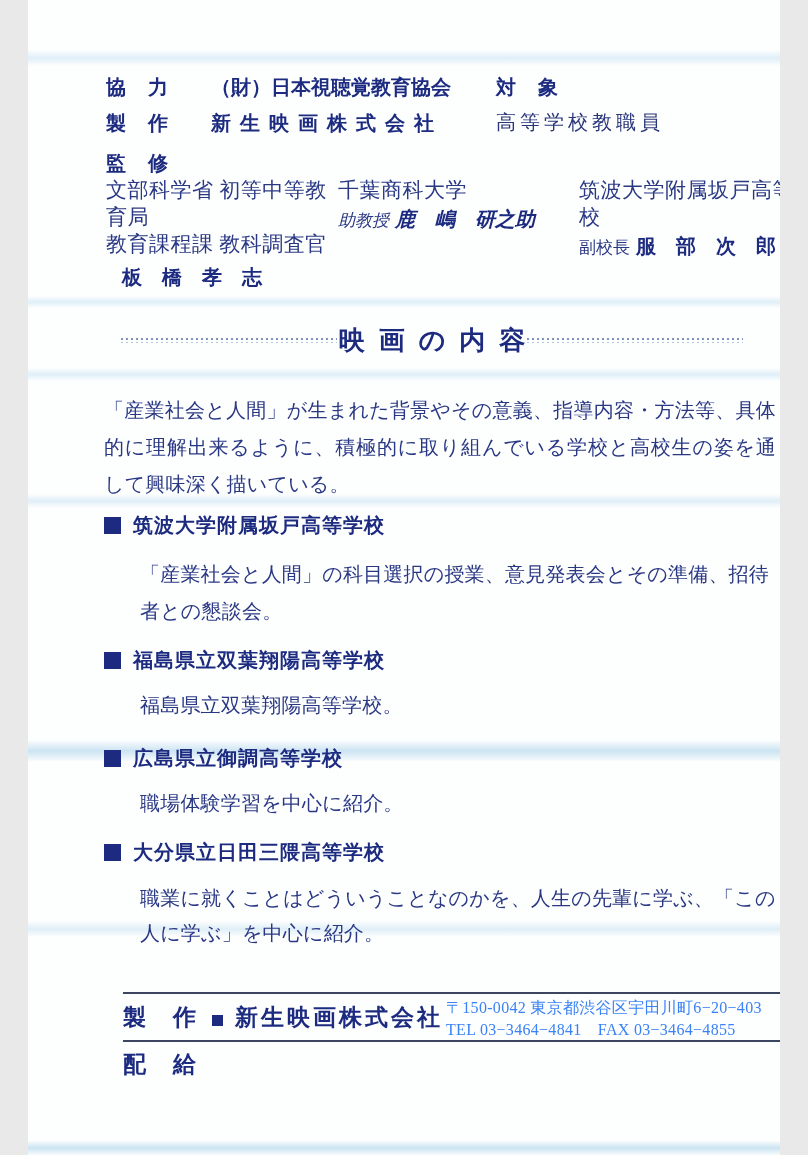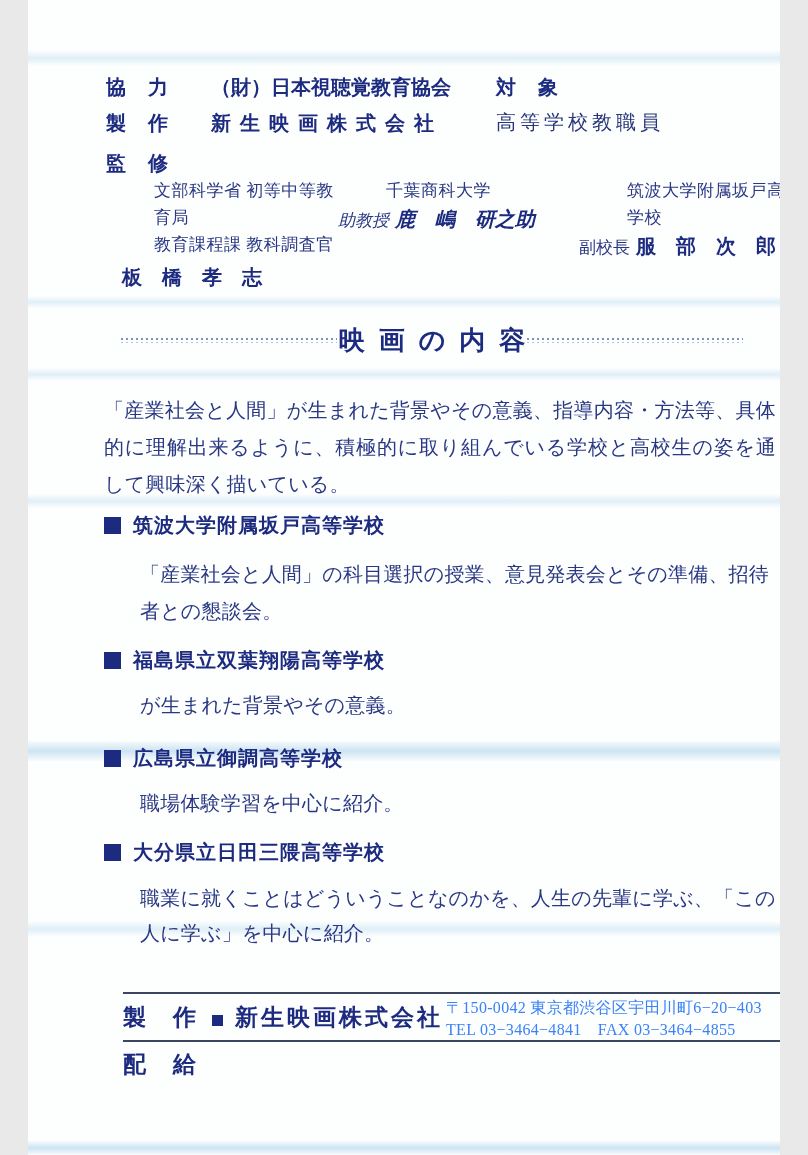--- a/index.html
+++ b/index.html
@@ -30,21 +30,21 @@
     background:radial-gradient(circle, rgba(110,115,120,.55), rgba(110,115,120,0) 70%);
   }
 
   
   .credit-label{font-size:20px;letter-spacing:1px;}
   .credit-value{font-size:20px;}
   .spaced{letter-spacing:9px;}
   .audience-value{font-size:20px;letter-spacing:4px;color:#283578;}
 
   
-  .sup-line{font-size:17px;line-height:27px;letter-spacing:.5px;margin-left:48px;}
+  .sup-line{font-size:21px;line-height:27px;letter-spacing:.5px;}
   .sup-name{font-size:20px;}
   .sup-role{font-size:17px;margin-right:6px;}
 
   
   .heading-row{
     position:absolute;top:322px;left:0;width:808px;height:36px;
     display:flex;align-items:center;justify-content:center;gap:2px;
   }
   .dotline{
     width:216px;height:7px;
@@ -137,21 +137,21 @@
       <span class="gothic nm">筑波大学附属坂戸高等学校</span>
     </div>
     <div class="school-desc" style="margin:17px 0 0 36px;width:632px;line-height:37px;">「産業社会と人間」の科目選択の授業、意見発表会とその準備、招待者との懇談会。</div>
   </div>
 
   <div class="abs" style="left:76px;top:647px;">
     <div class="school-title">
       <span class="sq"></span>
       <span class="gothic nm">福島県立双葉翔陽高等学校</span>
     </div>
-    <div class="school-desc" style="margin:13px 0 0 36px;width:632px;">が生まれた背景やその意義。</div>
+    <div class="school-desc" style="margin:13px 0 0 36px;width:632px;">福島県立双葉翔陽高等学校。</div>
   </div>
 
   <div class="abs" style="left:76px;top:745px;">
     <div class="school-title">
       <span class="sq"></span>
       <span class="gothic nm">広島県立御調高等学校</span>
     </div>
     <div class="school-desc" style="margin:13px 0 0 36px;width:632px;">職場体験学習を中心に紹介。</div>
   </div>
 

